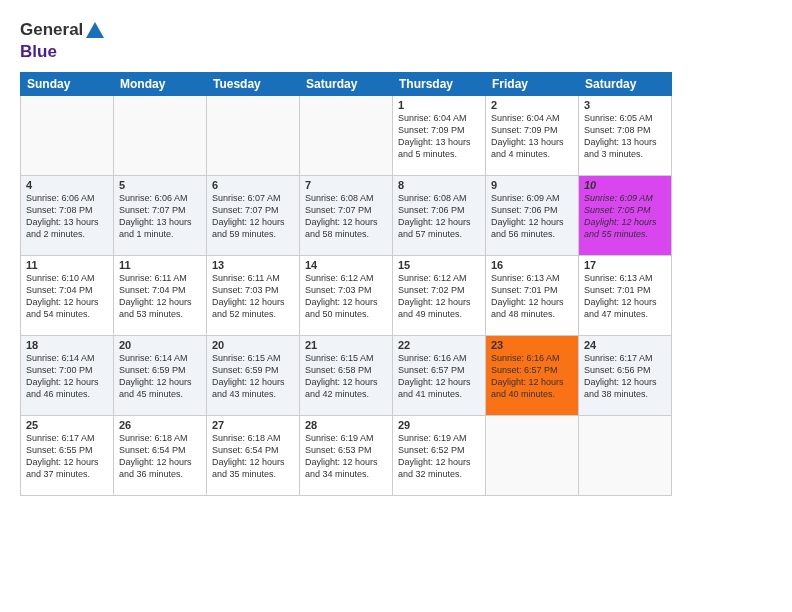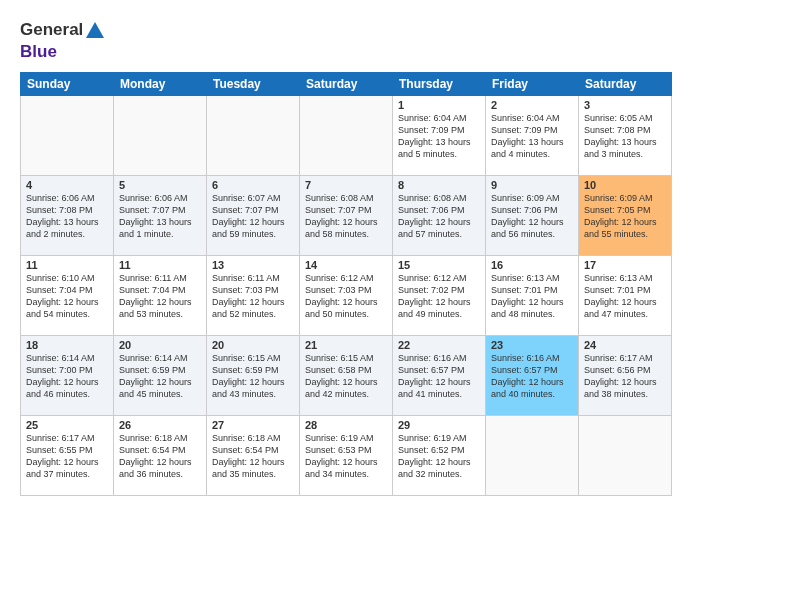--- a/index.html
+++ b/index.html
@@ -175,21 +175,21 @@
 Daylight: 12 hours
 and 57 minutes.</div>
           </td>
           <td style="background: rgb(240, 244, 248);">
             <span class="day-number">9</span>
             <div class="day-info" style="white-space: pre-line;">Sunrise: 6:09 AM
 Sunset: 7:06 PM
 Daylight: 12 hours
 and 56 minutes.</div>
           </td>
-          <td style="background: #fdba74;">
+          <td style="background: #d946ef; font-style: italic;">
             <span class="day-number">10</span>
             <div class="day-info" style="white-space: pre-line;">Sunrise: 6:09 AM
 Sunset: 7:05 PM
 Daylight: 12 hours
 and 55 minutes.</div>
           </td>
         </tr>
         <tr>
           <td>
             <span class="day-number">11</span>
@@ -270,21 +270,21 @@
 Daylight: 12 hours
 and 42 minutes.</div>
           </td>
           <td style="background: rgb(240, 244, 248);">
             <span class="day-number">22</span>
             <div class="day-info" style="white-space: pre-line;">Sunrise: 6:16 AM
 Sunset: 6:57 PM
 Daylight: 12 hours
 and 41 minutes.</div>
           </td>
-          <td style="background: #7dd3fc; margin-top: 40px;">
+          <td style="background: #f97316; margin-top: 40px;">
             <span class="day-number">23</span>
             <div class="day-info" style="white-space: pre-line;">Sunrise: 6:16 AM
 Sunset: 6:57 PM
 Daylight: 12 hours
 and 40 minutes.</div>
           </td>
           <td style="background: rgb(240, 244, 248);">
             <span class="day-number">24</span>
             <div class="day-info" style="white-space: pre-line;">Sunrise: 6:17 AM
 Sunset: 6:56 PM

